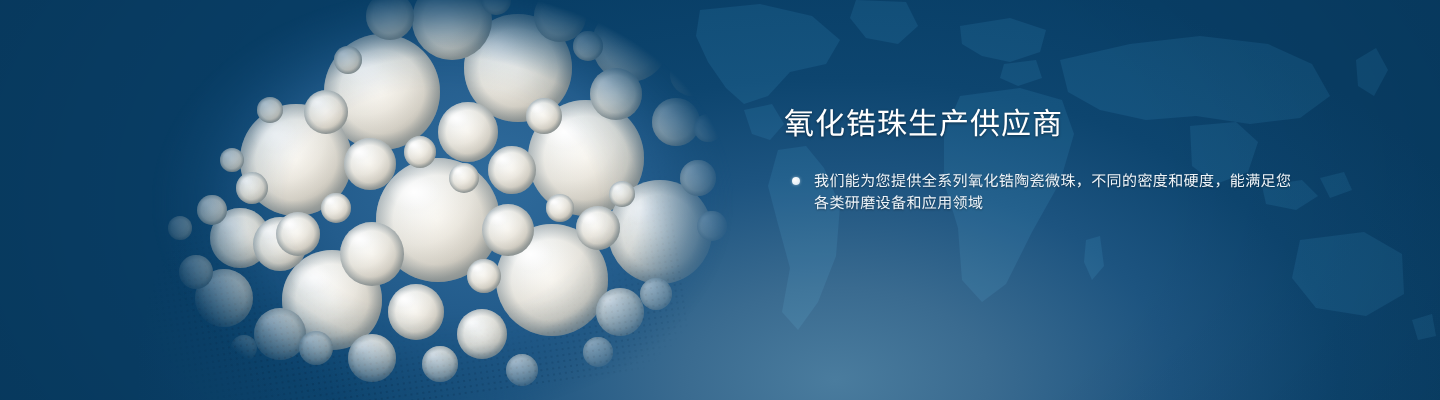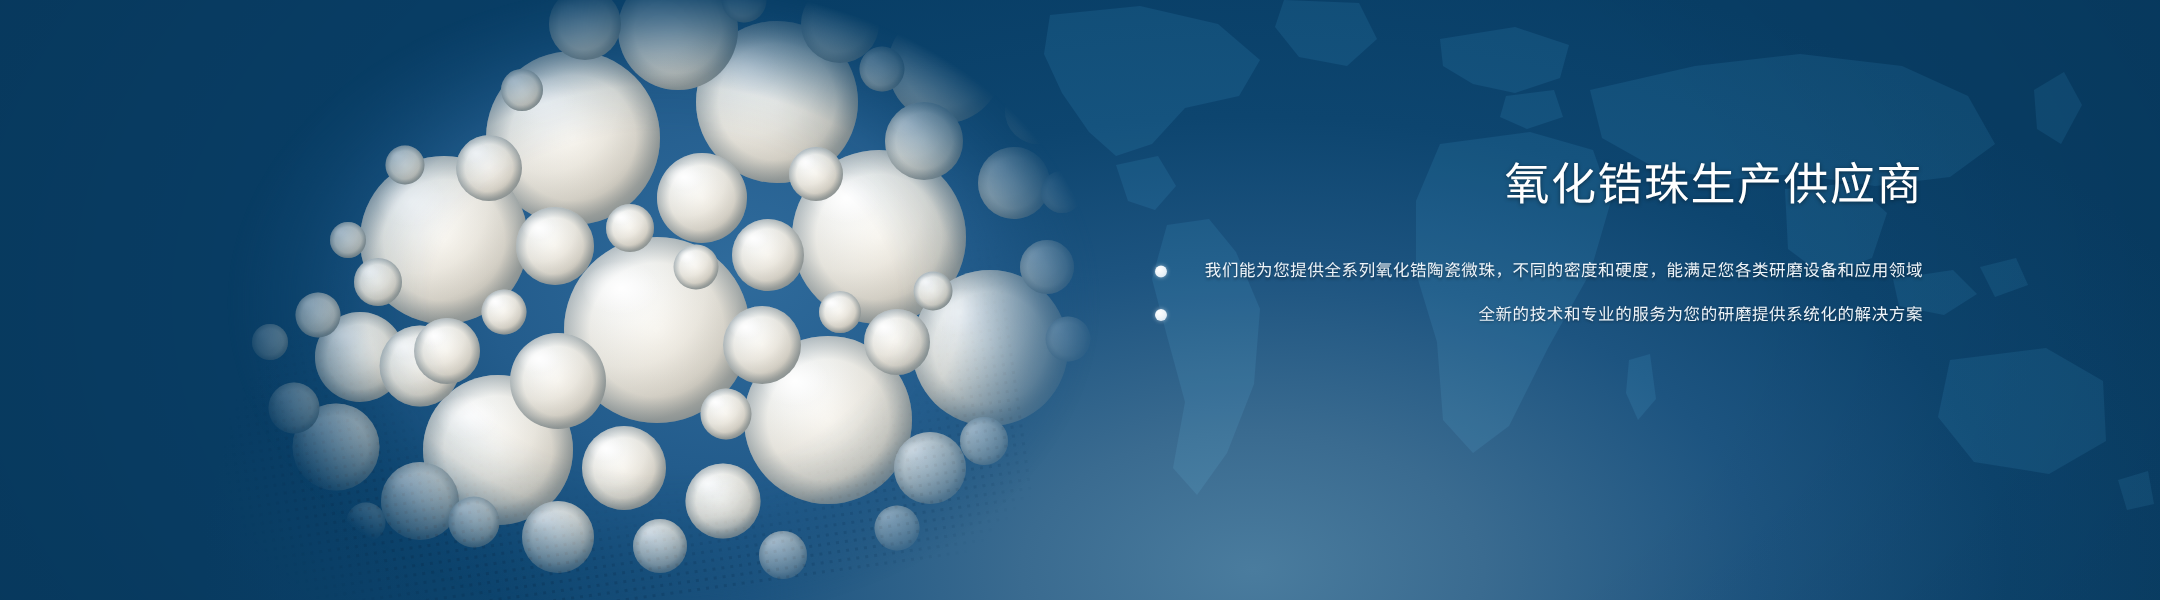--- a/index.html
+++ b/index.html
@@ -57,41 +57,40 @@
   }
   .photo .photo-bg{
     position:absolute; inset:0;
     background:radial-gradient(ellipse 380px 300px at 60% 45%, #2f6b9c 0%, #235c8c 45%, #124a76 78%, #0c4270 100%);
   }
   .photo svg{position:absolute;inset:0;width:100%;height:100%;}
 
   
   .copy{
     position:absolute;
-    left:762px; top:104px;
+    left:784px; top:104px;
     width:520px;
-    text-align:right;
   }
   .headline{
     color:#ffffff;
     font-size:30px;
     line-height:40px;
     font-weight:400;
     letter-spacing:1px;
     margin:0 0 26px 0;
     text-shadow:0 1px 3px rgba(0,0,0,.45);
     white-space:nowrap;
   }
   .bullets{list-style:none;margin:0;padding:0;}
   .bullet{
     position:relative;
     padding-left:30px;
     margin-bottom:7px;
     color:#eef4f9;
-    font-size:11px;
+    font-size:15px;
     line-height:22px;
     letter-spacing:.4px;
     text-shadow:0 1px 2px rgba(0,0,0,.4);
   }
   .dot{
     position:absolute;
     left:8px; top:7px;
     width:8px; height:8px;
     border-radius:50%;
     background:radial-gradient(circle at 35% 32%, #ffffff 0%, #eaf2f8 55%, #c9dced 100%);
@@ -458,20 +457,16 @@
   </div>
 
   <div class="copy">
     <h1 class="headline">氧化锆珠生产供应商</h1>
 
     <ul class="bullets">
       <li class="bullet">
         <span class="dot"></span>
         <span class="btxt">我们能为您提供全系列氧化锆陶瓷微珠，不同的密度和硬度，能满足您各类研磨设备和应用领域</span>
       </li>
-      <li class="bullet">
-        <span class="dot"></span>
-        <span class="btxt">全新的技术和专业的服务为您的研磨提供系统化的解决方案</span>
-      </li>
     </ul>
   </div>
 
 </div>
 
 </body></html>

